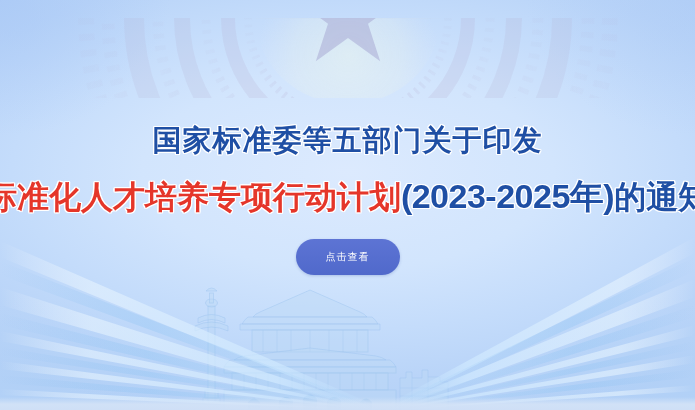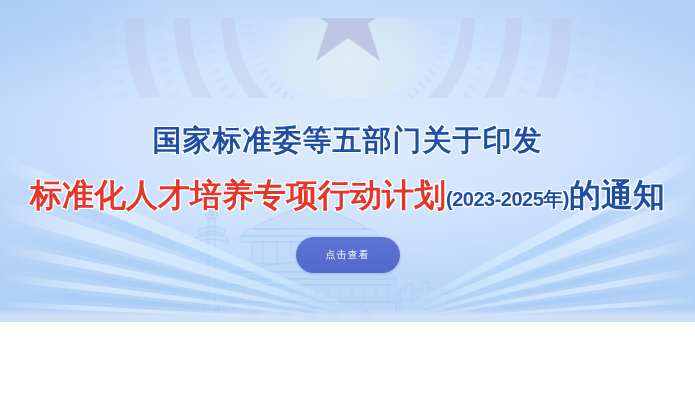--- a/index.html
+++ b/index.html
@@ -7,21 +7,21 @@
     padding: 0;
     background: #ffffff;
   }
   body {
     font-family: "Liberation Sans", "DejaVu Sans", sans-serif;
   }
 
   #banner {
     position: relative;
     width: 695px;
-    height: 322px;
+    height: 410px;
     overflow: hidden;
     
     background:
       radial-gradient(ellipse 78% 62% at 50% 42%,
         #dceafe 0%,
         #d2e5fd 38%,
         #c4dcfb 62%,
         #b9d4f8 82%,
         #b3d0f6 100%);
   }
@@ -133,21 +133,21 @@
   .headline-2 .hl-blue {
     color: #1f4fa4;
     text-shadow:
        1.4px 0 0 #ffffff, -1.4px 0 0 #ffffff,
        0 1.4px 0 #ffffff, 0 -1.4px 0 #ffffff,
        1px 1px 0 #ffffff, -1px 1px 0 #ffffff,
        1px -1px 0 #ffffff, -1px -1px 0 #ffffff;
   }
   .headline-2 .hl-year {
     color: #1f4fa4;
-    font-size: 20px;
+    font-size: 34px;
     letter-spacing: -0.5px;
     text-shadow:
        1.4px 0 0 #ffffff, -1.4px 0 0 #ffffff,
        0 1.4px 0 #ffffff, 0 -1.4px 0 #ffffff,
        1px 1px 0 #ffffff, -1px 1px 0 #ffffff,
        1px -1px 0 #ffffff, -1px -1px 0 #ffffff;
   }
 
   .cta {
     margin-top: 26px;

